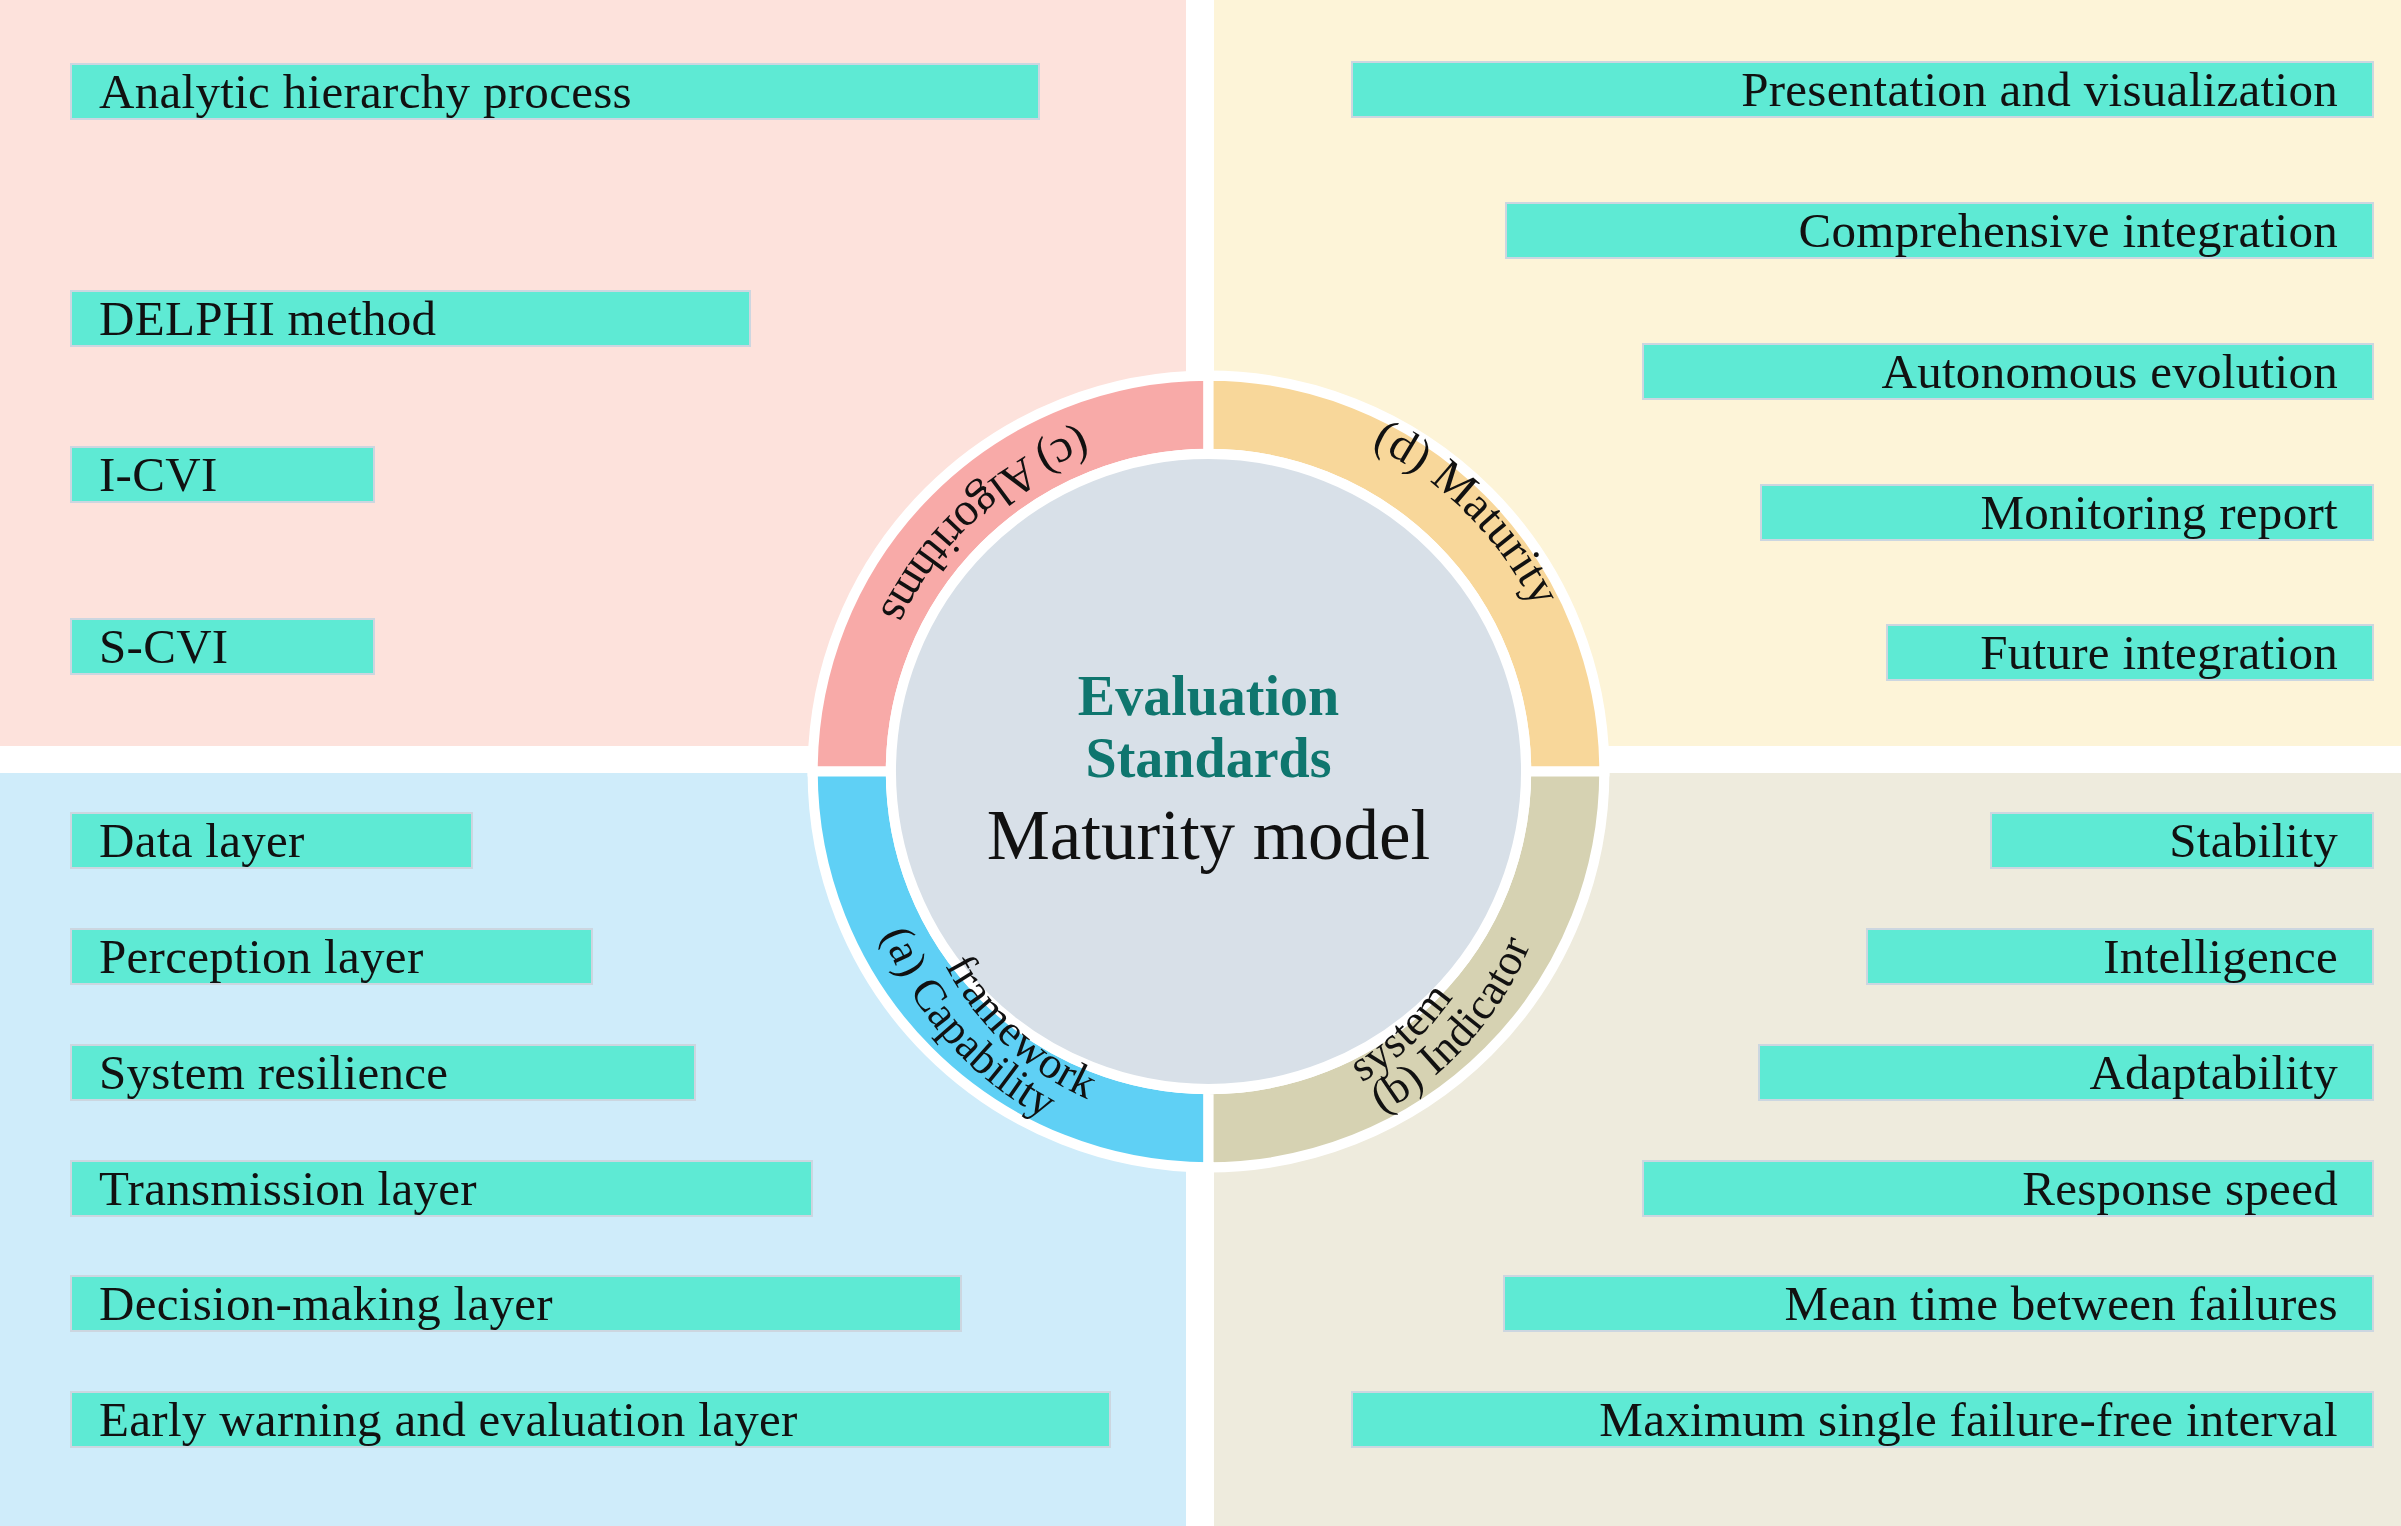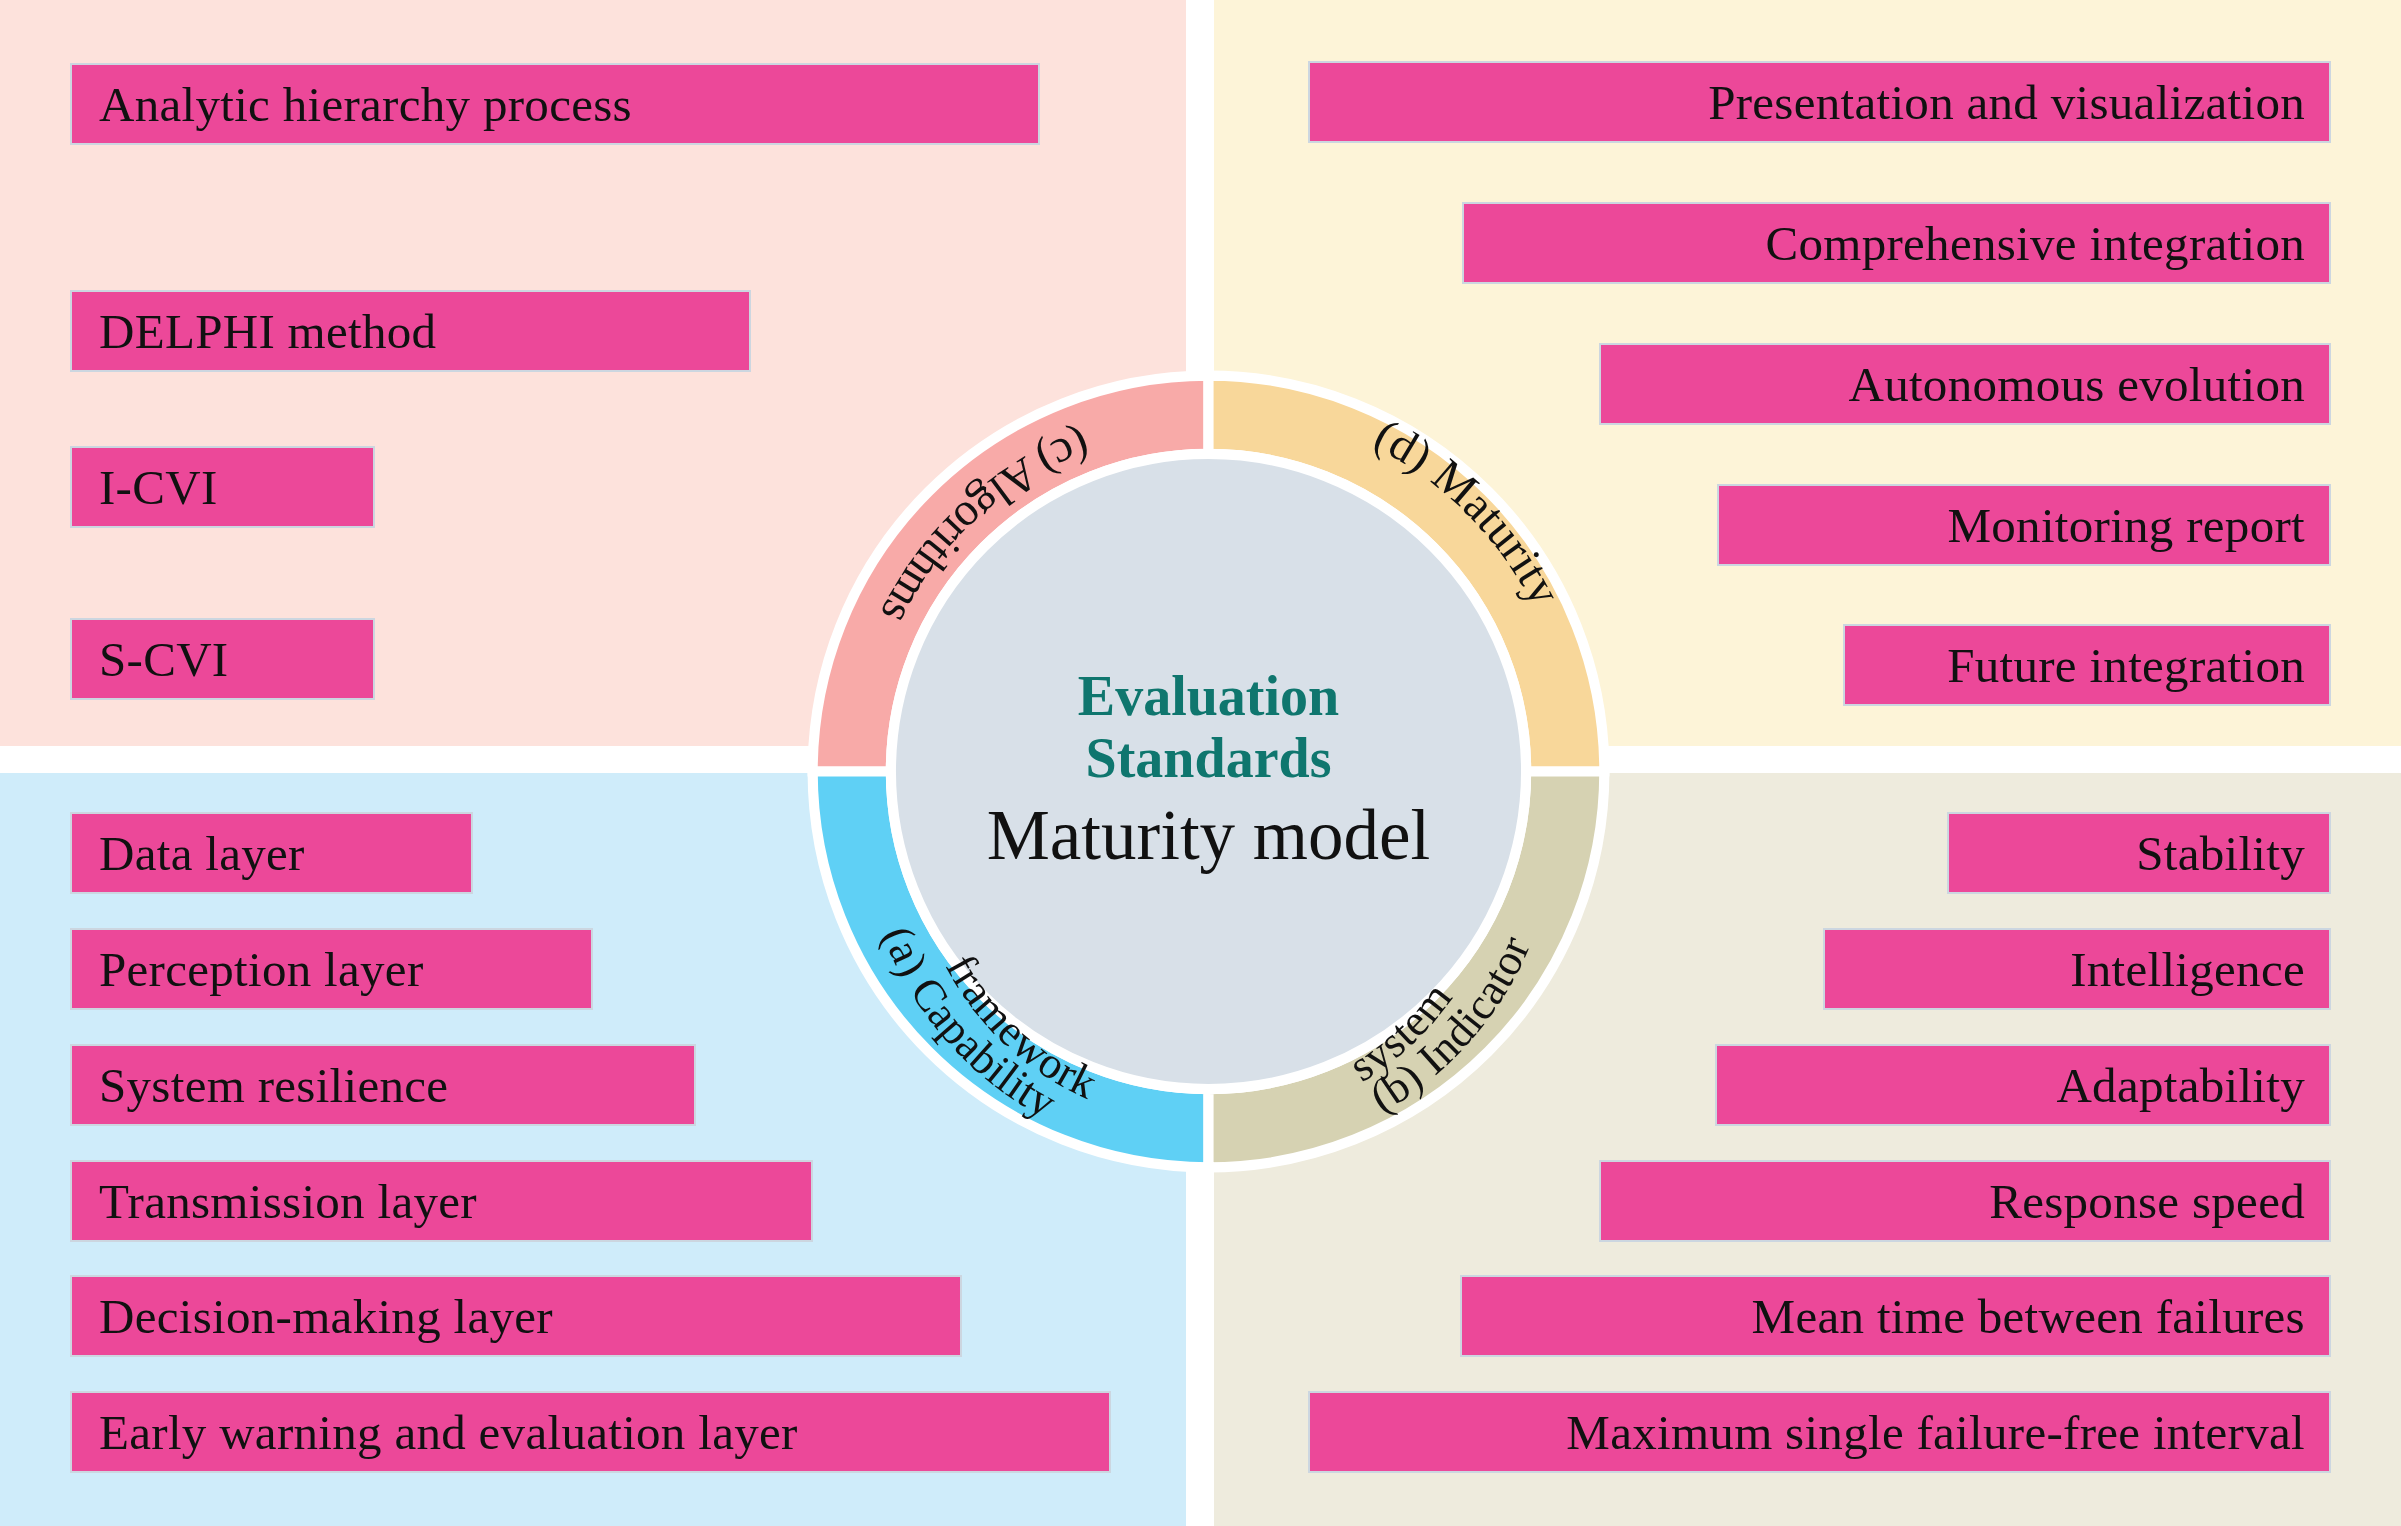--- a/index.html
+++ b/index.html
@@ -10,34 +10,34 @@
   
   .quad{position:absolute;}
   #quad-tl{left:0;   top:0;    width:1186px; height:746px;  background:#fde2dc;}
   #quad-tr{left:1214px; top:0; width:1188px; height:746px;  background:#fdf4d8;}
   #quad-bl{left:0;   top:773px;width:1186px; height:754px;  background:#cfecfa;}
   #quad-br{left:1214px; top:773px;width:1188px;height:754px;background:#eeebdd;}
 
   
   .box{
     position:absolute;
-    background:#ec4899;
+    background:#5eead4;
     border:2.3px solid #ccd6e0;
     box-sizing:border-box;
     display:flex;
     align-items:center;
-    height:82px;
+    height:57px;
     font-size:49px;
     line-height:1;
     color:#111;
     white-space:nowrap;
     letter-spacing:0.3px;
   }
   .box.left  {justify-content:flex-start;padding-left:27px;}
-  .box.right {justify-content:flex-end;  padding-right:24px;}
+  .box.right {justify-content:flex-end;  padding-right:34px;margin-left:43px;}
 
   
   #donut{
     position:absolute;
     left:797px; top:360px;
     width:823px; height:823px;
   }
   #donut svg{display:block;width:100%;height:100%;}
 
   .ringtext{

